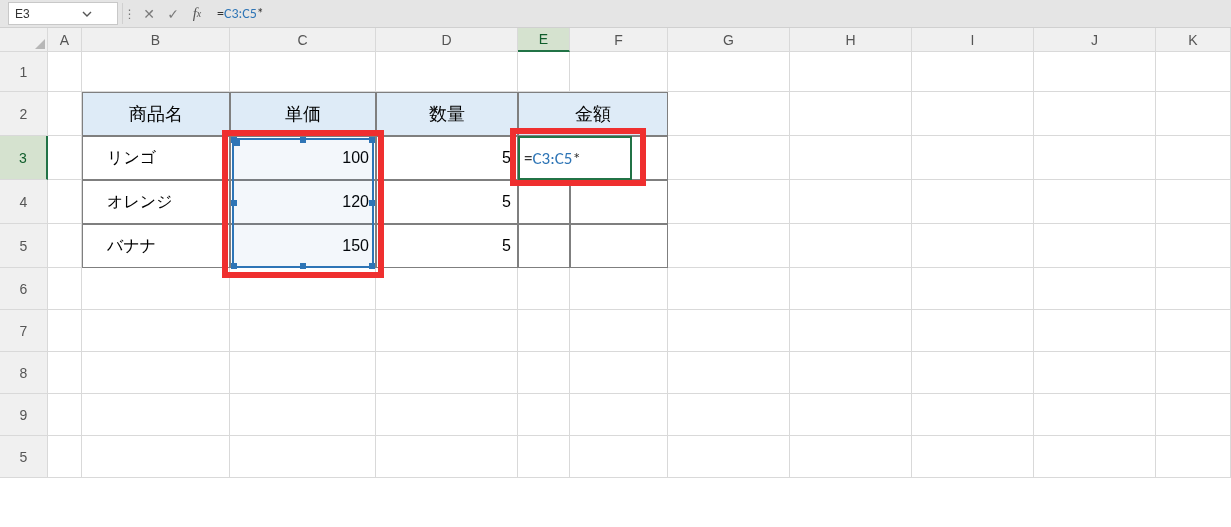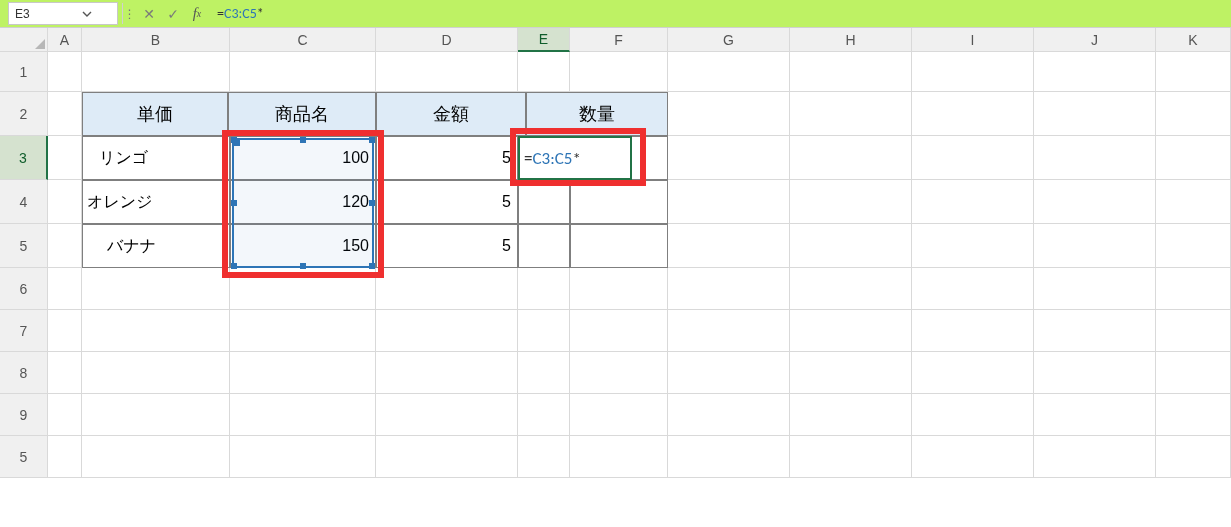--- a/index.html
+++ b/index.html
@@ -11,21 +11,21 @@
     color: #333;
     overflow: hidden;
   }
 
   
   .formula-bar {
     display: flex;
     align-items: stretch;
     height: 28px;
     border-bottom: 1px solid #d0d0d0;
-    background: #bef264;
+    background: #e5e5e5;
     user-select: none;
   }
   .name-box {
     width: 110px;
     display: flex;
     align-items: center;
     border: 1px solid #c8c8c8;
     margin: 2px 4px 2px 8px;
     background: #ffffff;
     padding: 0 6px;
@@ -247,50 +247,50 @@
     <div class="cell cG r1"></div>
     <div class="cell cH r1"></div>
     <div class="cell cI r1"></div>
     <div class="cell cJ r1"></div>
     <div class="cell cK r1"></div>
   </div>
 
   <div class="row">
     <div class="row-hdr r2">2</div>
     <div class="cell cA r2"></div>
+    <div class="cell cB r2 tbl-cell tbl-hdr">商品名</div>
     <div class="cell cC r2 tbl-cell tbl-hdr">単価</div>
-    <div class="cell cB r2 tbl-cell tbl-hdr">商品名</div>
+    <div class="cell cD r2 tbl-cell tbl-hdr">数量</div>
     <div class="cell r2 tbl-cell tbl-hdr merge-ef">金額</div>
-    <div class="cell cD r2 tbl-cell tbl-hdr">数量</div>
     <div class="cell cG r2"></div>
     <div class="cell cH r2"></div>
     <div class="cell cI r2"></div>
     <div class="cell cJ r2"></div>
     <div class="cell cK r2"></div>
   </div>
 
   <div class="row">
     <div class="row-hdr r3 sel">3</div>
     <div class="cell cA r3"></div>
-    <div class="cell cB r3 tbl-cell" style="padding-left:16px;">リンゴ</div>
+    <div class="cell cB r3 tbl-cell" style="padding-left:24px;">リンゴ</div>
     <div class="cell cC r3 tbl-cell right">100</div>
     <div class="cell cD r3 tbl-cell right">5</div>
     <div class="cell cE r3 tbl-cell"></div>
     <div class="cell cF r3 tbl-cell"></div>
     <div class="cell cG r3"></div>
     <div class="cell cH r3"></div>
     <div class="cell cI r3"></div>
     <div class="cell cJ r3"></div>
     <div class="cell cK r3"></div>
   </div>
 
   <div class="row">
     <div class="row-hdr r4">4</div>
     <div class="cell cA r4"></div>
-    <div class="cell cB r4 tbl-cell" style="padding-left:4px;">オレンジ</div>
+    <div class="cell cB r4 tbl-cell" style="padding-left:24px;">オレンジ</div>
     <div class="cell cC r4 tbl-cell right">120</div>
     <div class="cell cD r4 tbl-cell right">5</div>
     <div class="cell cE r4 tbl-cell"></div>
     <div class="cell cF r4 tbl-cell"></div>
     <div class="cell cG r4"></div>
     <div class="cell cH r4"></div>
     <div class="cell cI r4"></div>
     <div class="cell cJ r4"></div>
     <div class="cell cK r4"></div>
   </div>

